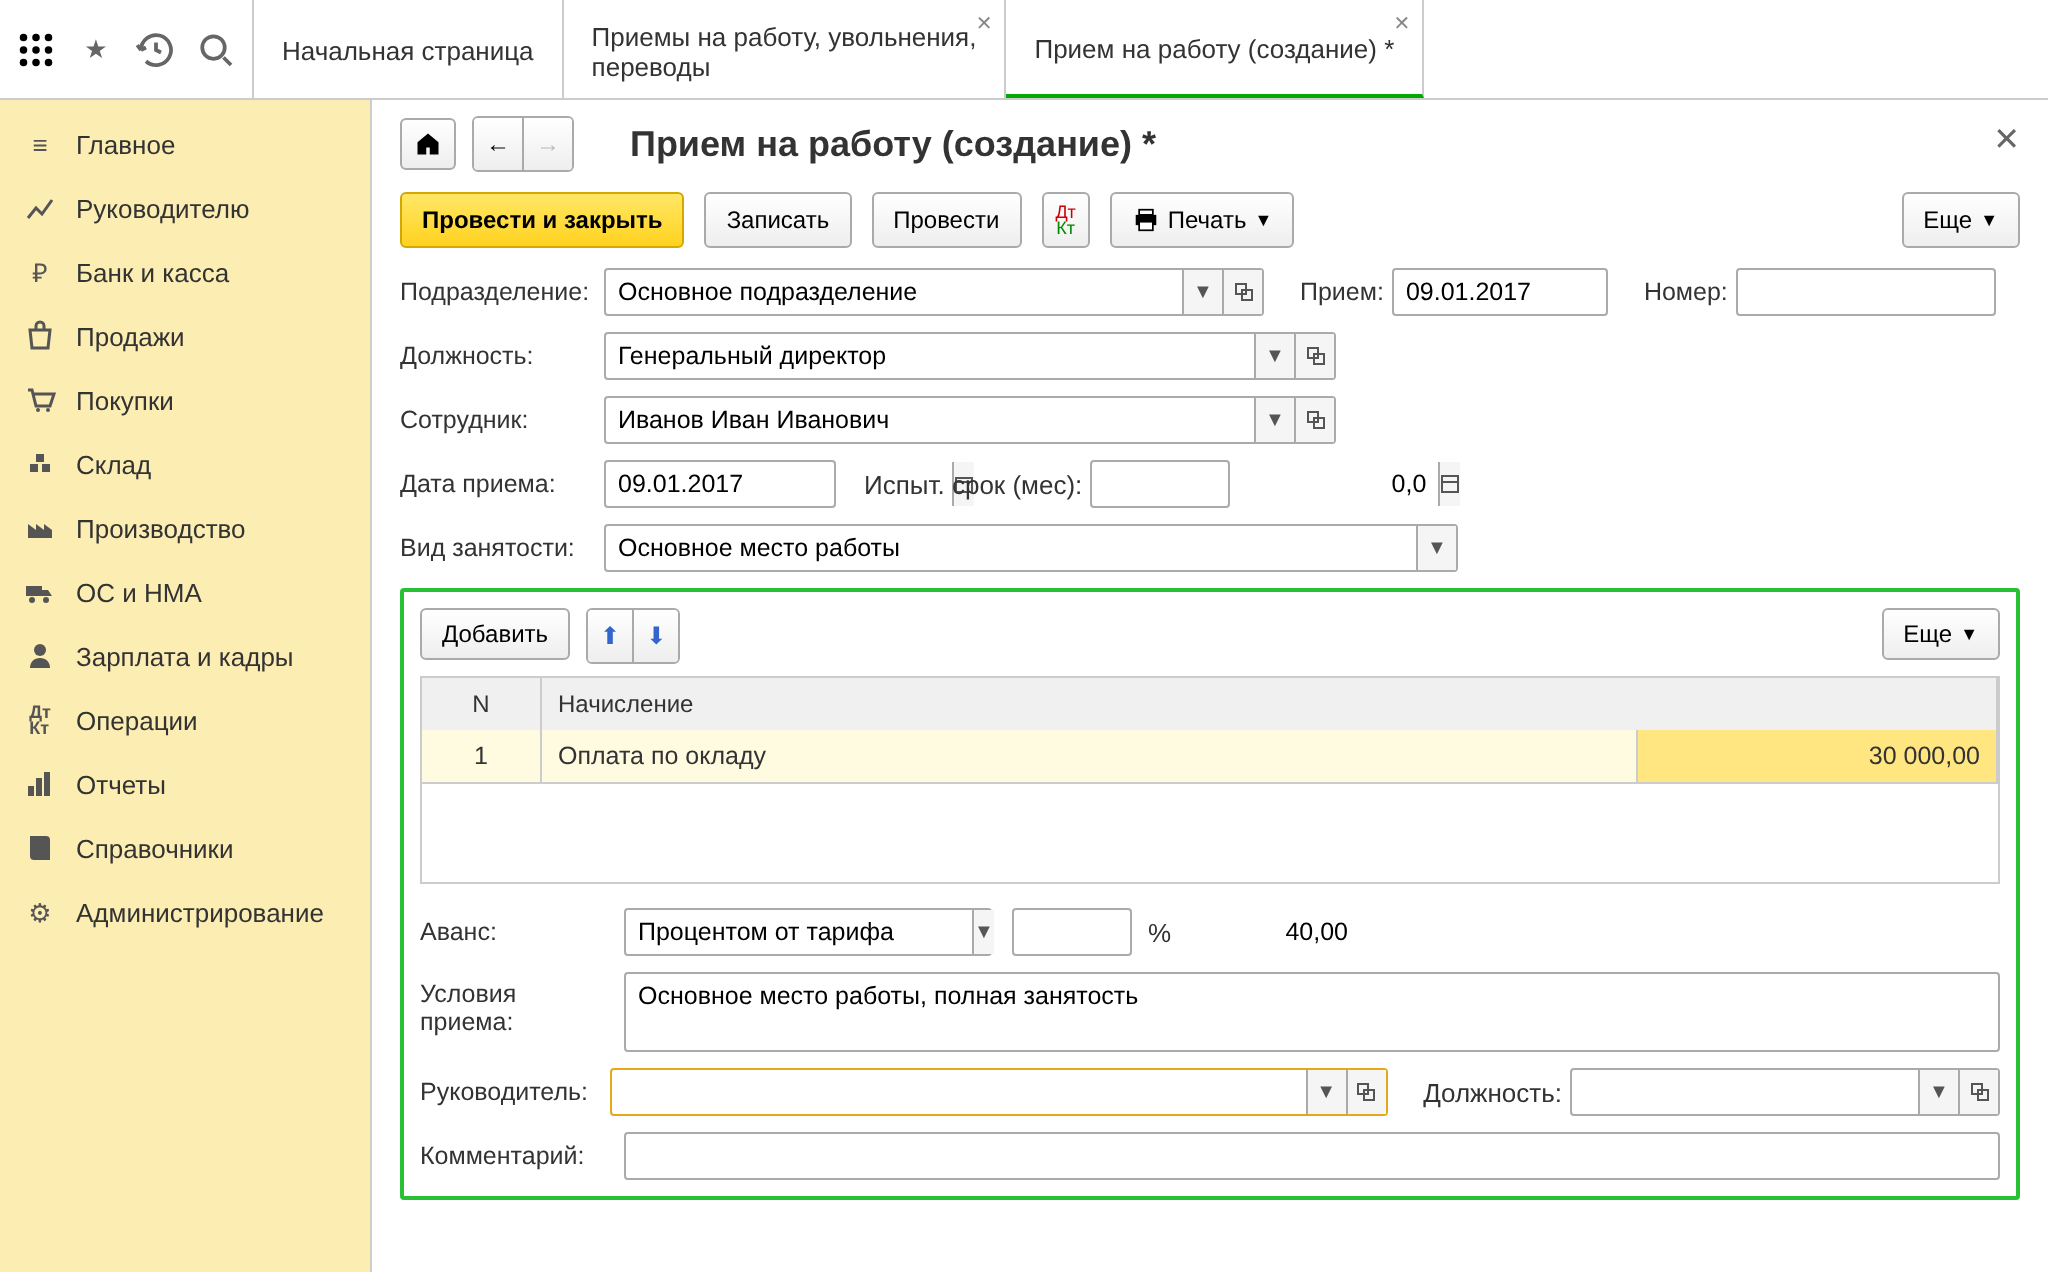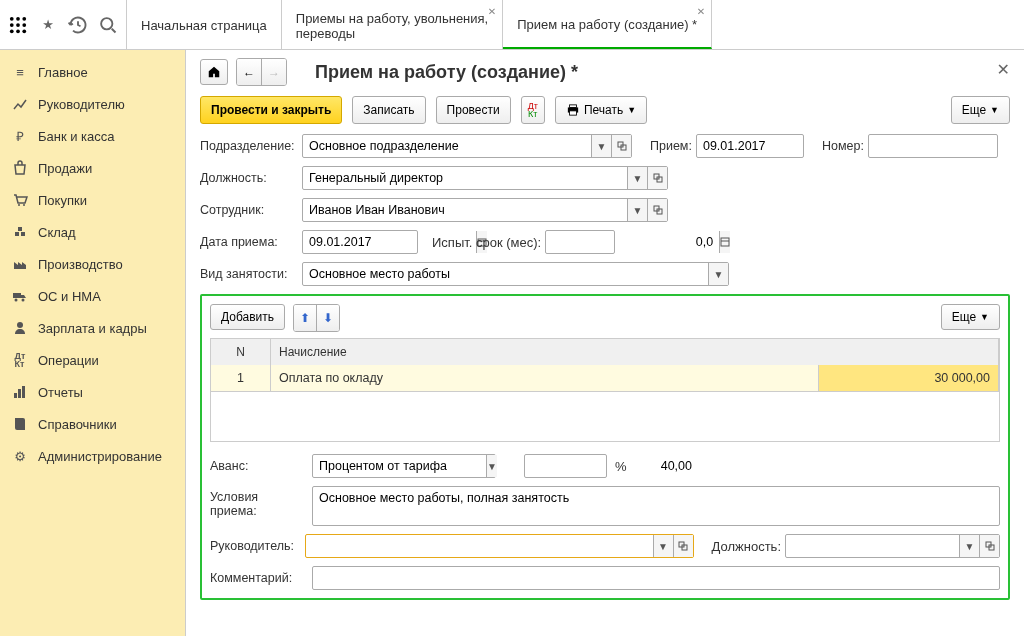--- a/index.html
+++ b/index.html
@@ -358,21 +358,21 @@
         </div>
         <div class="tbody-empty"></div>
       </div>
 
       <div class="form-row" style="margin-top:12px;">
         <span class="lbl">Аванс:</span>
         <div class="inp-wrap" style="width:184px;">
             <input class="inp" style="flex: 1 1 0%;" value="Процентом от тарифа">
             <button class="inp-btn">▼</button>
           </div>
-        <div class="inp-wrap" style="width:83px;margin-left:24px;">
+        <div class="inp-wrap" style="width:60px;margin-left:6px;">
             <input class="inp" style="flex: 1 1 0%; text-align: right;" value="40,00">
           </div>
         <span style="margin-left:4px;">%</span>
       </div>
 
       <div class="form-row" style="align-items:flex-start;">
         <span class="lbl" style="padding-top:4px;">Условия приема:</span>
         <textarea class="textarea" style="flex: 1 1 0%;">Основное место работы, полная занятость</textarea>
       </div>
 

